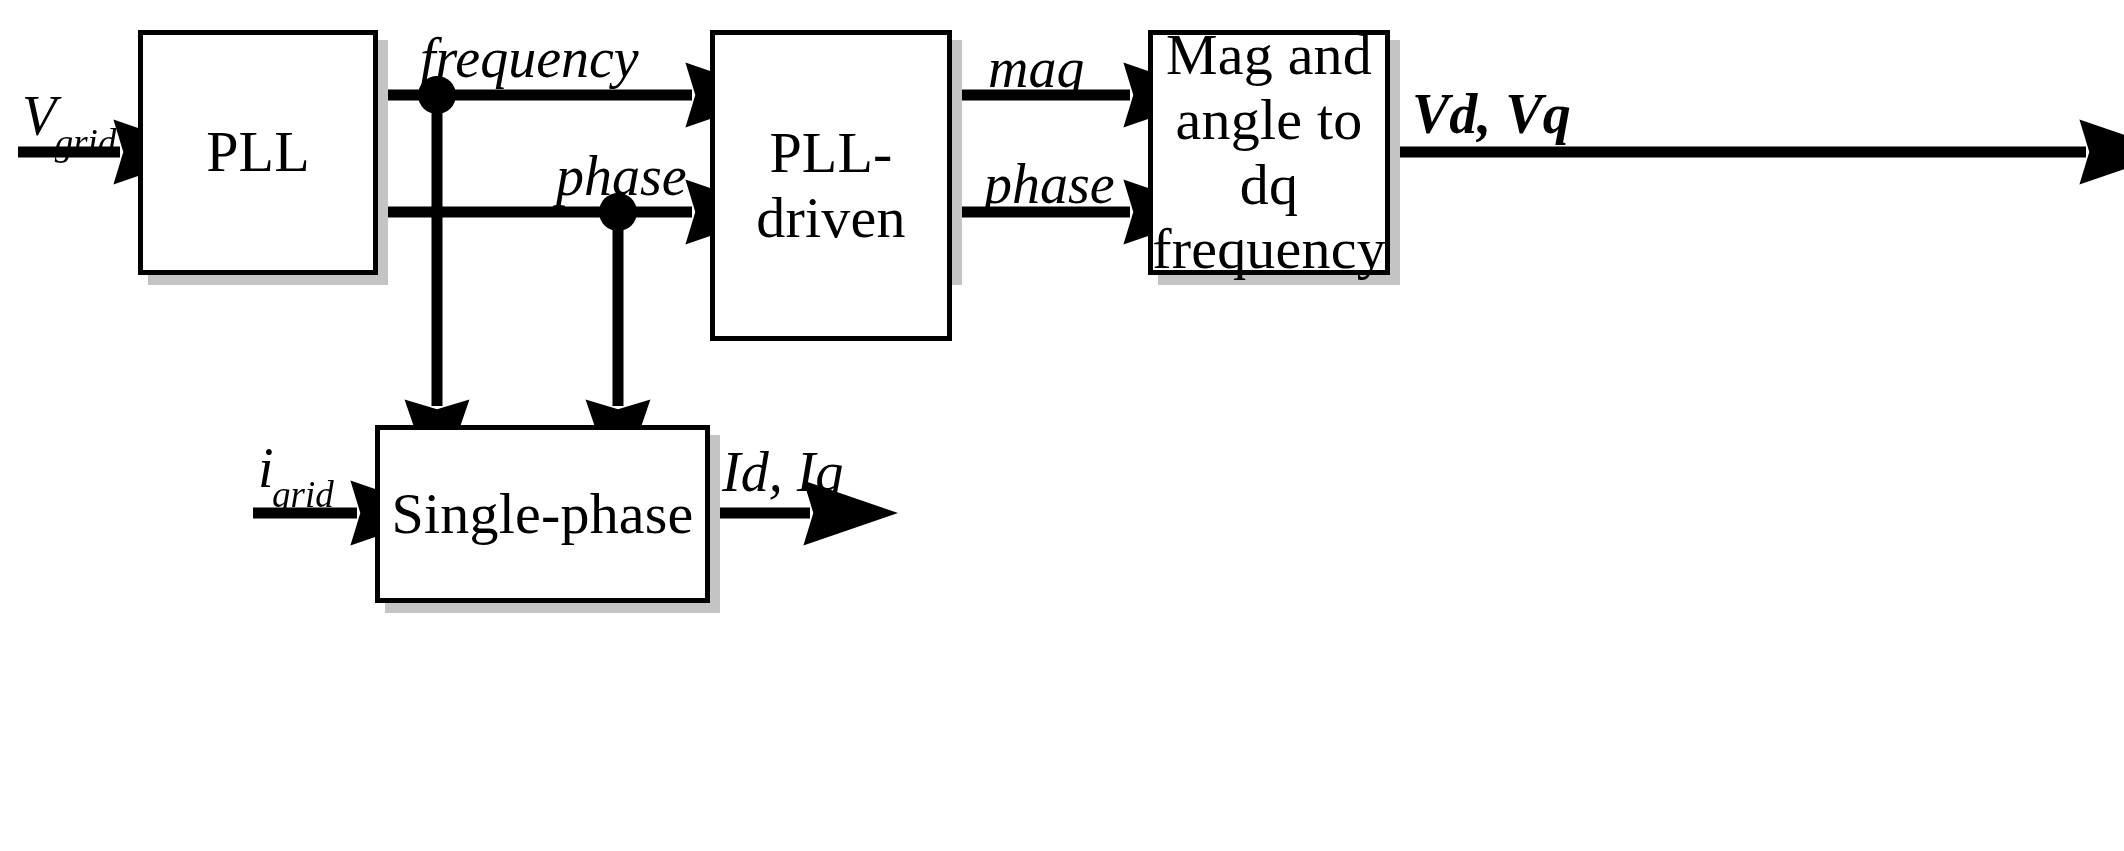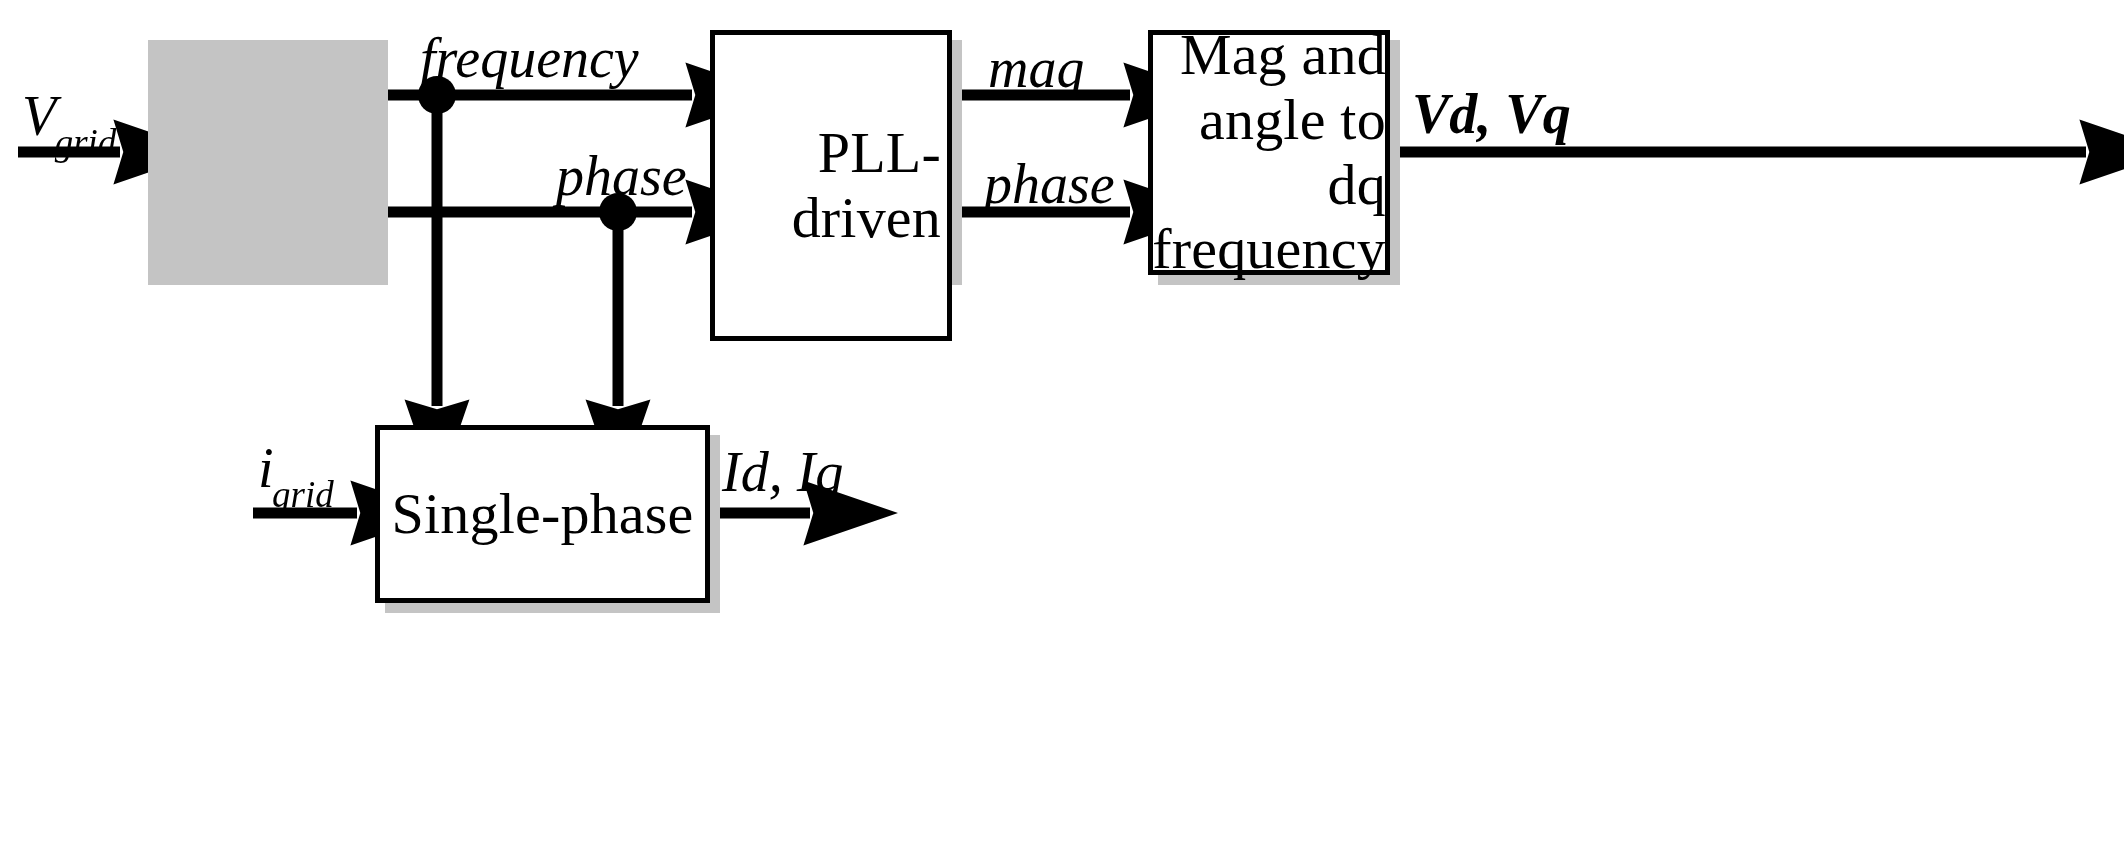--- a/index.html
+++ b/index.html
@@ -24,21 +24,21 @@
     height: 851px;
   }
   .block {
     position: absolute;
     box-sizing: border-box;
     background: #ffffff;
     border: 5px solid #000000;
     display: flex;
     align-items: center;
     justify-content: center;
-    text-align: right;
+    text-align: center;
     z-index: 5;
   }
   .block-shadow {
     position: absolute;
     background: #c4c4c4;
     z-index: 2;
   }
   .block-label {
     font-family: "Liberation Serif", "DejaVu Serif", serif;
     font-size: 58px;
@@ -103,20 +103,23 @@
 
     <line x1="952" y1="212" x2="1130" y2="212" stroke="#000000" stroke-width="11" marker-end="url(#arrowR)"></line>
 
     <line x1="1390" y1="152" x2="2086" y2="152" stroke="#000000" stroke-width="11" marker-end="url(#arrowR)"></line>
 
     <line x1="253" y1="513" x2="357" y2="513" stroke="#000000" stroke-width="11" marker-end="url(#arrowR)"></line>
 
     <line x1="710" y1="513" x2="810" y2="513" stroke="#000000" stroke-width="11" marker-end="url(#arrowR)"></line>
   </svg>
 
+  <div class="block" style="left:138px; top:30px; width:240px; height:245px;">
+    <span class="block-label">PLL</span>
+  </div>
 
   <div class="block" style="left:710px; top:30px; width:242px; height:311px;">
     <span class="block-label">PLL-driven</span>
   </div>
 
   <div class="block" style="left:1148px; top:30px; width:242px; height:245px;">
     <span class="block-label">
       <span>Mag and</span><br>
       <span>angle to dq</span><br>
       <span>frequency</span>

